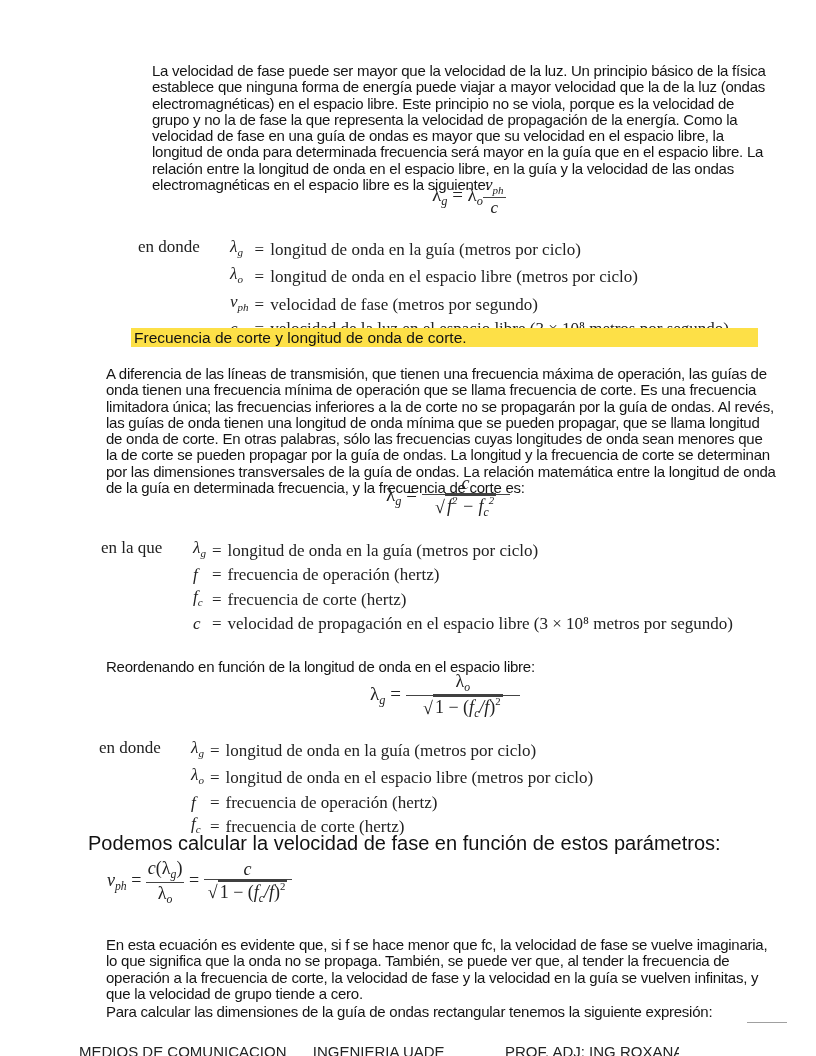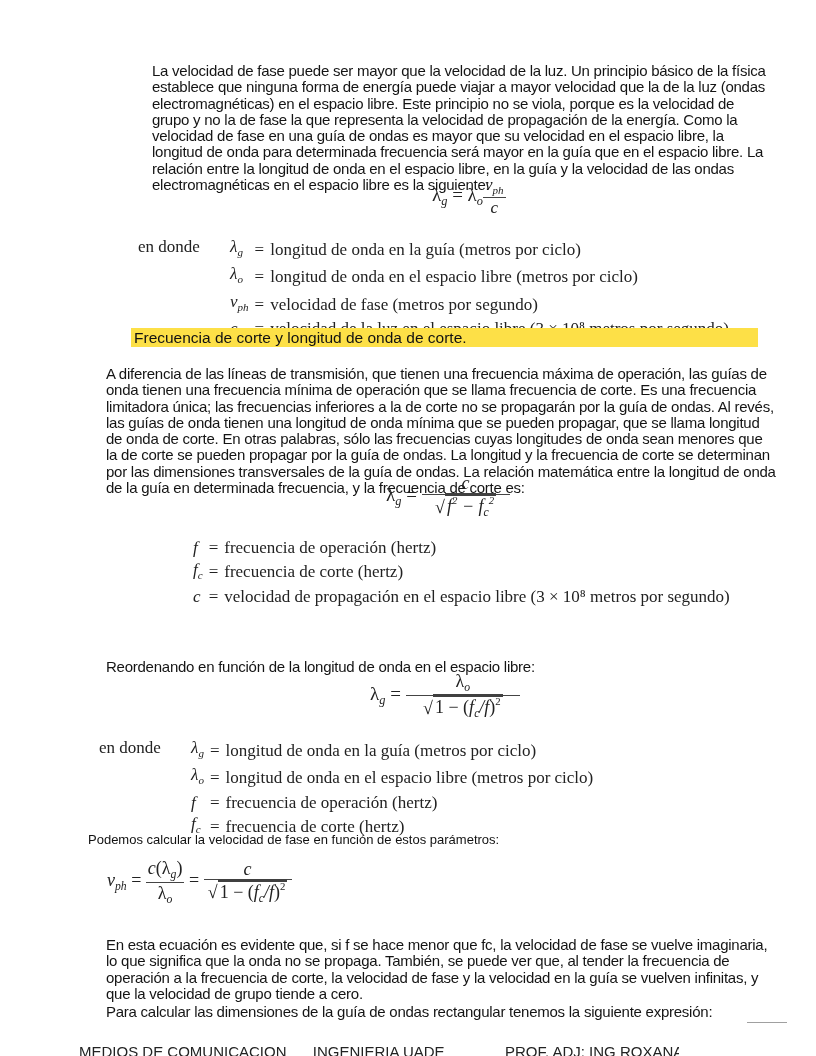--- a/index.html
+++ b/index.html
@@ -79,20 +79,26 @@
   <span> = </span>
   <span class="frac" style="font-size:18px;">
       <span class="num it" style="padding:0 40px;">c</span>
       <span class="den"><span>√</span><span class="sqrt it">f<span class="sup">2</span> − f<span class="sub">c</span><span class="sup">2</span></span></span>
     </span>
 </div>
 
 <div class="defs abs" style="left:101px; top:537px;">
   <table>
     <tbody>
+        <tr>
+      <td class="lead" style="width:88px;">en la que</td>
+      <td class="sym">λ<span class="sub">g</span></td>
+          <td class="eqs">=</td>
+      <td>longitud de onda en la guía (metros por ciclo)</td>
+    </tr>
     <tr>
       <td class="lead"></td>
       <td class="sym">f</td>
           <td class="eqs">=</td>
       <td>frecuencia de operación (hertz)</td>
     </tr>
     <tr>
       <td class="lead"></td>
       <td class="sym">f<span class="sub">c</span></td>
           <td class="eqs">=</td>
@@ -143,21 +149,21 @@
     <tr>
       <td class="lead"></td>
       <td class="sym">f<span class="sub">c</span></td>
           <td class="eqs">=</td>
       <td>frecuencia de corte (hertz)</td>
     </tr>
   </tbody>
     </table>
 </div>
 
-<div class="abs sans" style="left:88px; top:832px; font-size:13px; color:#111;">Podemos calcular la velocidad de fase en función de estos parámetros:</div>
+<div class="abs sans" style="left:88px; top:832px; font-size:20px; color:#111;">Podemos calcular la velocidad de fase en función de estos parámetros:</div>
 
 <div class="eq abs" style="left:107px; top:858px; font-size:18px;text-align:right;">
   <span class="it">v<span class="sub">ph</span></span>
   <span> = </span>
   <span class="frac">
       <span class="num"><span class="it">c</span>(λ<span class="sub">g</span>)</span>
       <span class="den">λ<span class="sub">o</span></span>
     </span>
   <span> = </span>
   <span class="frac">

